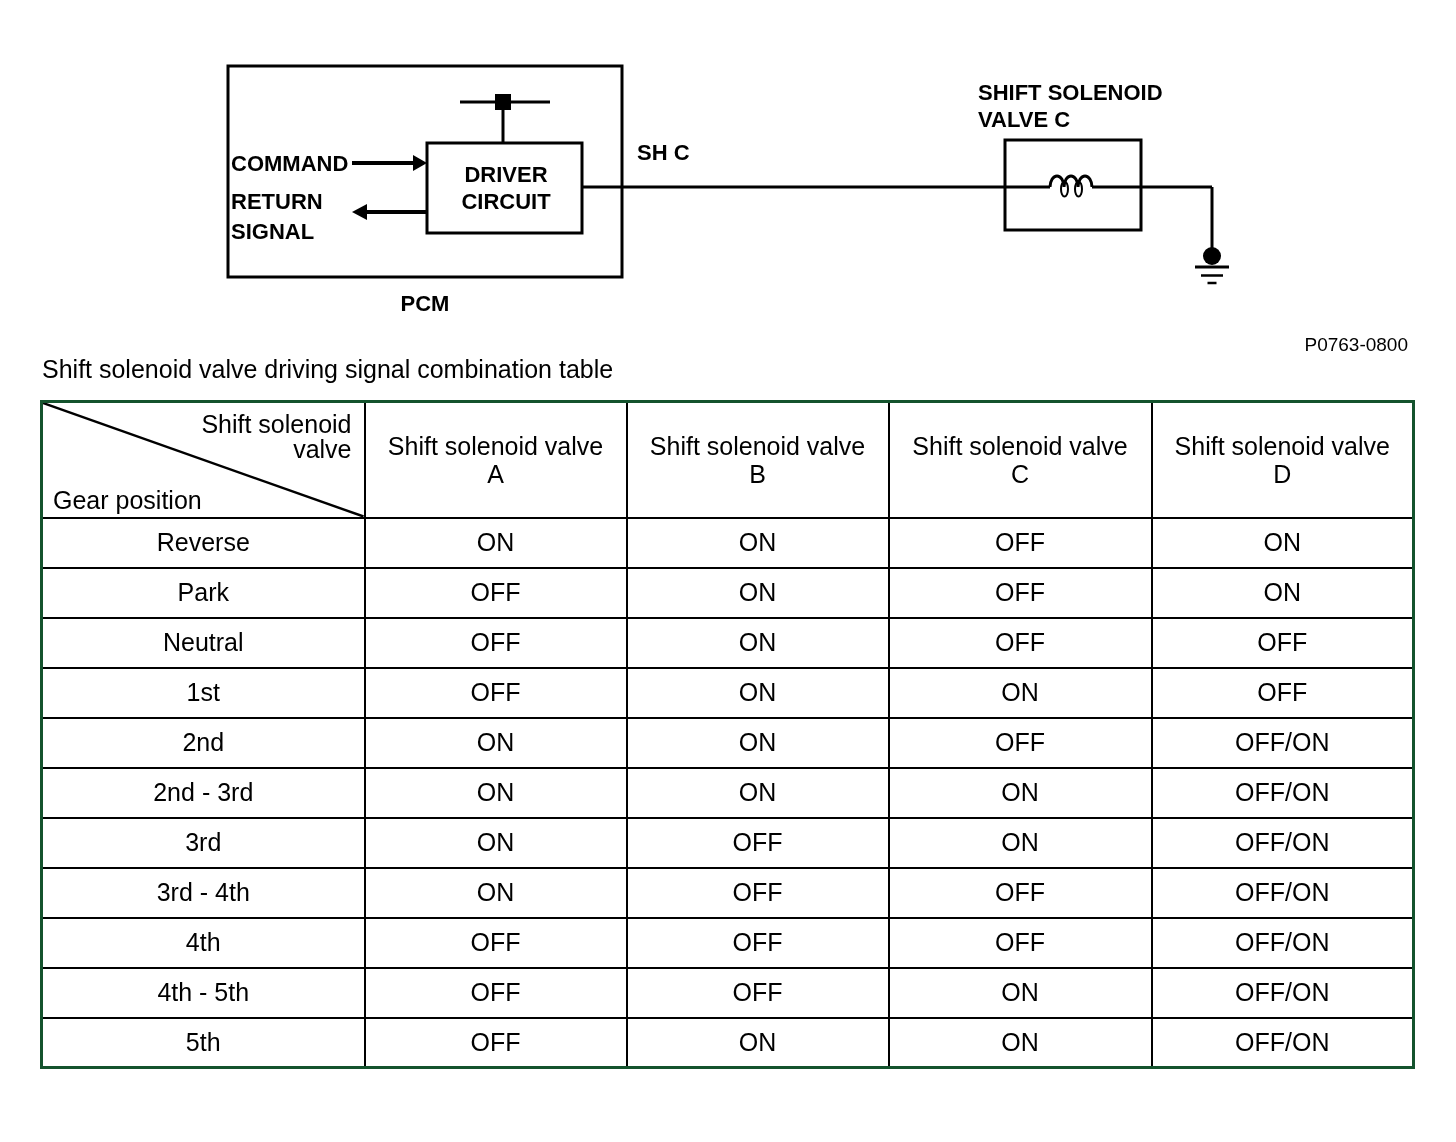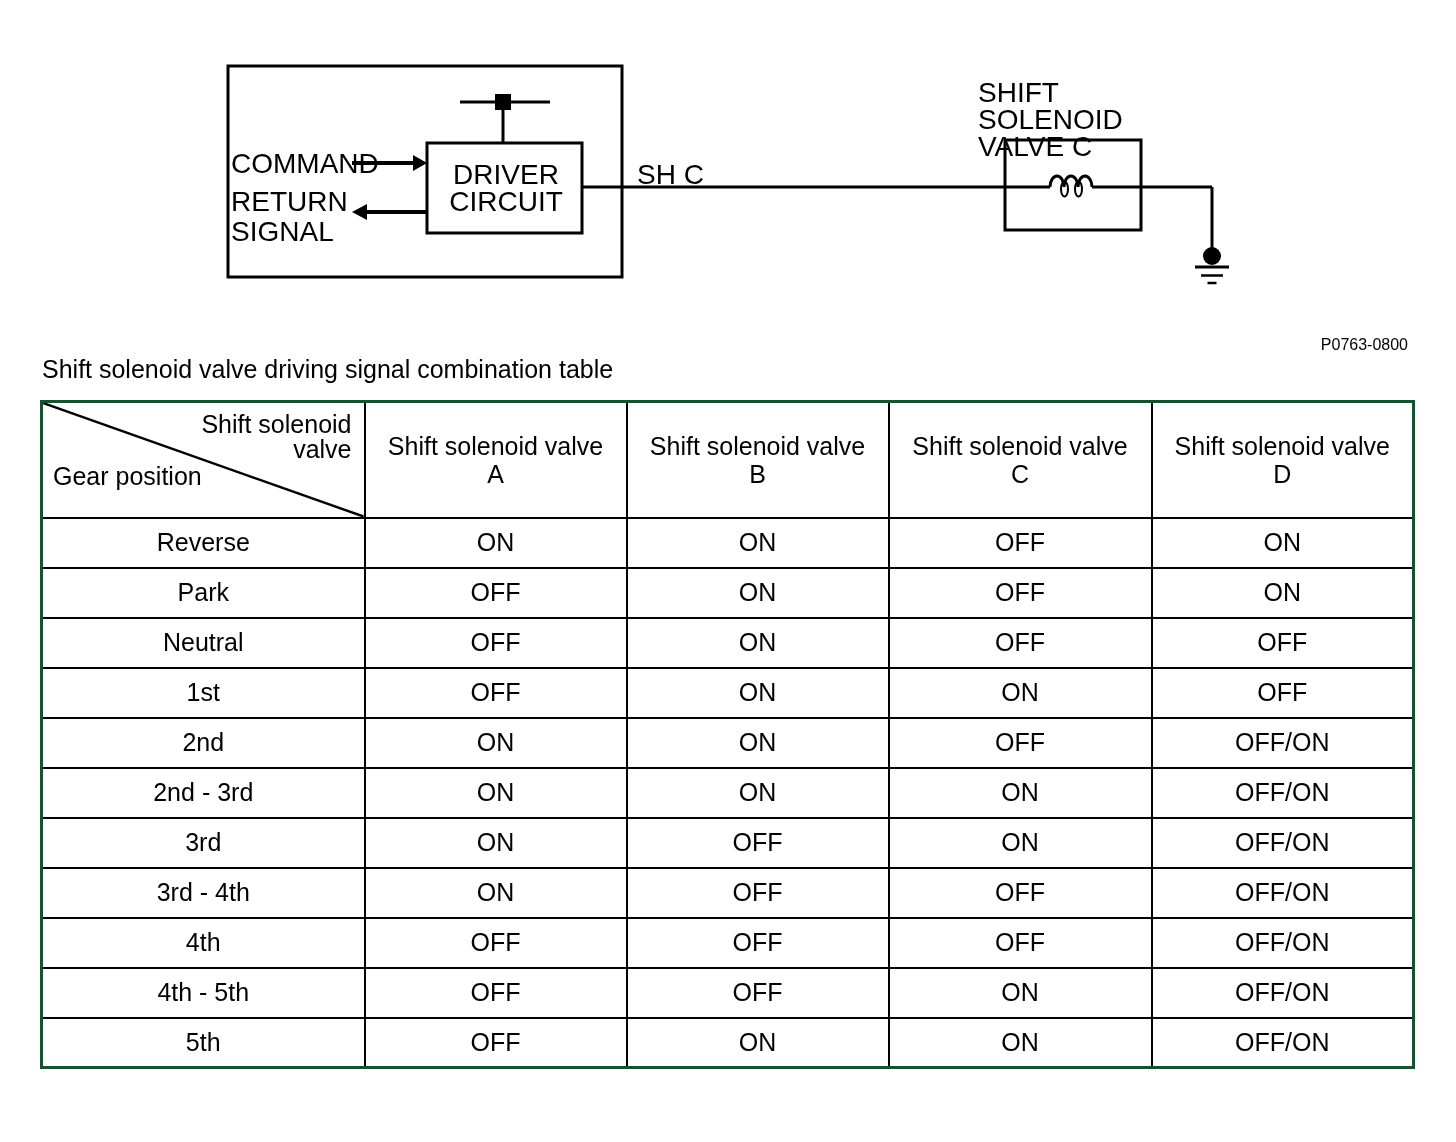--- a/index.html
+++ b/index.html
@@ -7,33 +7,33 @@
     position: relative;
     width: 1456px;
     height: 1142px;
     background: #ffffff;
     font-family: "Liberation Sans", sans-serif;
     color: #000000;
     overflow: hidden;
   }
   .abs { position: absolute; }
   .diagram-svg { position: absolute; left: 0; top: 0; width: 1456px; height: 1142px; }
-  .dlabel { font-weight: normal; font-size: 28px; line-height: 26px; white-space: nowrap; }
+  .dlabel { font-weight: bold; font-size: 22px; line-height: 26px; white-space: nowrap; }
   .dlabel.wrap { white-space: normal; }
   .command-label { left: 231px; top: 151px; }
   .return-signal-label { left: 231px; top: 187px; width: 110px; line-height: 30px; }
   .driver-circuit-label {
     left: 427px; top: 143px; width: 158px; height: 90px;
     display: flex; align-items: center; justify-content: center; text-align: center;
     line-height: 27px;
   }
   .pcm-label { left: 228px; top: 291px; width: 394px; text-align: center; }
-  .shc-label { left: 637px; top: 162px; }
+  .shc-label { left: 637px; top: 140px; }
   .solenoid-label { left: 978px; top: 79px; width: 210px; line-height: 27px; }
-  .figure-code { left: 1108px; top: 334px; width: 300px; text-align: right; font-size: 16px; line-height: 22px; }
+  .figure-code { left: 1108px; top: 334px; width: 300px; text-align: right; font-size: 19px; line-height: 22px; }
   .table-caption { left: 42px; top: 355px; font-size: 25px; line-height: 28px; text-align: center; }
 
   table.combo {
     position: absolute; left: 40px; top: 400px;
     border-collapse: collapse; table-layout: fixed;
     width: 1372px;
     font-size: 25px;
   }
   table.combo { border: 3px solid #14532d; }
   table.combo th, table.combo td {
@@ -46,21 +46,21 @@
   }
   table.combo thead tr { height: 116px; }
   table.combo tbody tr { height: 50px; }
   th.corner { position: relative; }
   .corner-svg { position: absolute; left: 0; top: 0; width: 100%; height: 100%; }
   .corner-top {
     position: absolute; top: 9px; right: 12px; width: 170px;
     text-align: right; line-height: 25px;
   }
   .corner-bottom {
-    position: absolute; bottom: 28px; left: 10px;
+    position: absolute; bottom: 4px; left: 10px;
     text-align: left; line-height: 25px;
   }
   .colhead { line-height: 28px; }
 </style>
 </head>
 <body>
 
 <div class="page">
 
   <svg class="diagram-svg" viewBox="0 0 1456 1142" xmlns="http://www.w3.org/2000/svg">
@@ -92,20 +92,21 @@
 
     <circle cx="1212" cy="256" r="9" fill="#000"></circle>
     <line x1="1195" y1="267" x2="1229" y2="267" stroke="#000" stroke-width="3"></line>
     <line x1="1201" y1="275.5" x2="1223" y2="275.5" stroke="#000" stroke-width="2.5"></line>
     <line x1="1207.5" y1="283" x2="1216.5" y2="283" stroke="#000" stroke-width="2.5"></line>
   </svg>
 
   <div class="abs dlabel command-label">COMMAND</div>
   <div class="abs dlabel wrap return-signal-label">RETURN SIGNAL</div>
   <div class="abs dlabel wrap driver-circuit-label">DRIVER CIRCUIT</div>
+  <div class="abs dlabel pcm-label">PCM</div>
   <div class="abs dlabel shc-label">SH C</div>
   <div class="abs dlabel wrap solenoid-label">SHIFT SOLENOID VALVE C</div>
   <div class="abs figure-code">P0763-0800</div>
 
   <div class="abs table-caption">Shift solenoid valve driving signal combination table</div>
 
   <table class="combo">
     <colgroup>
       <col style="width:323px">
         <col style="width:262px">

